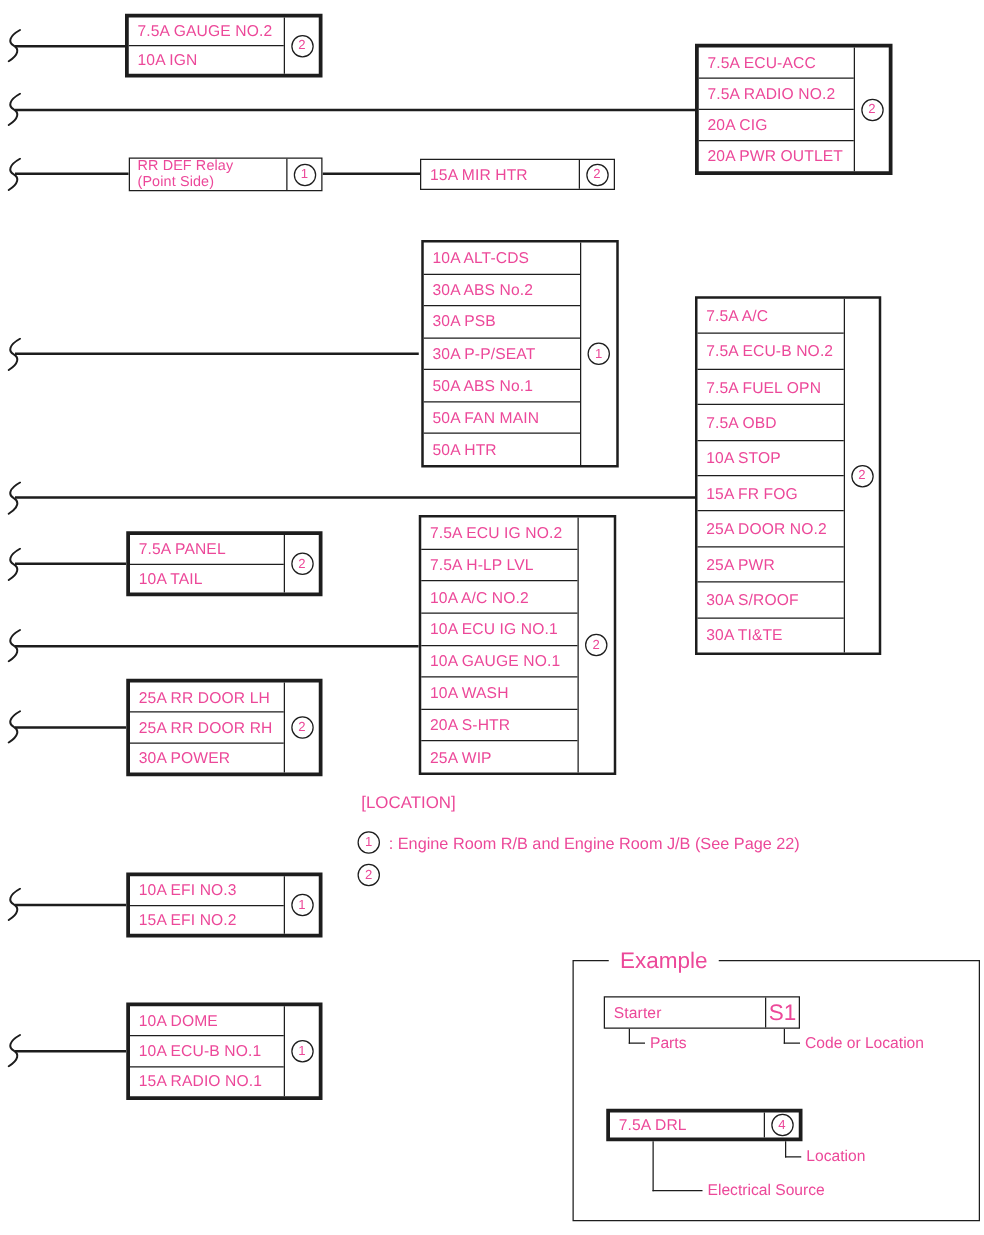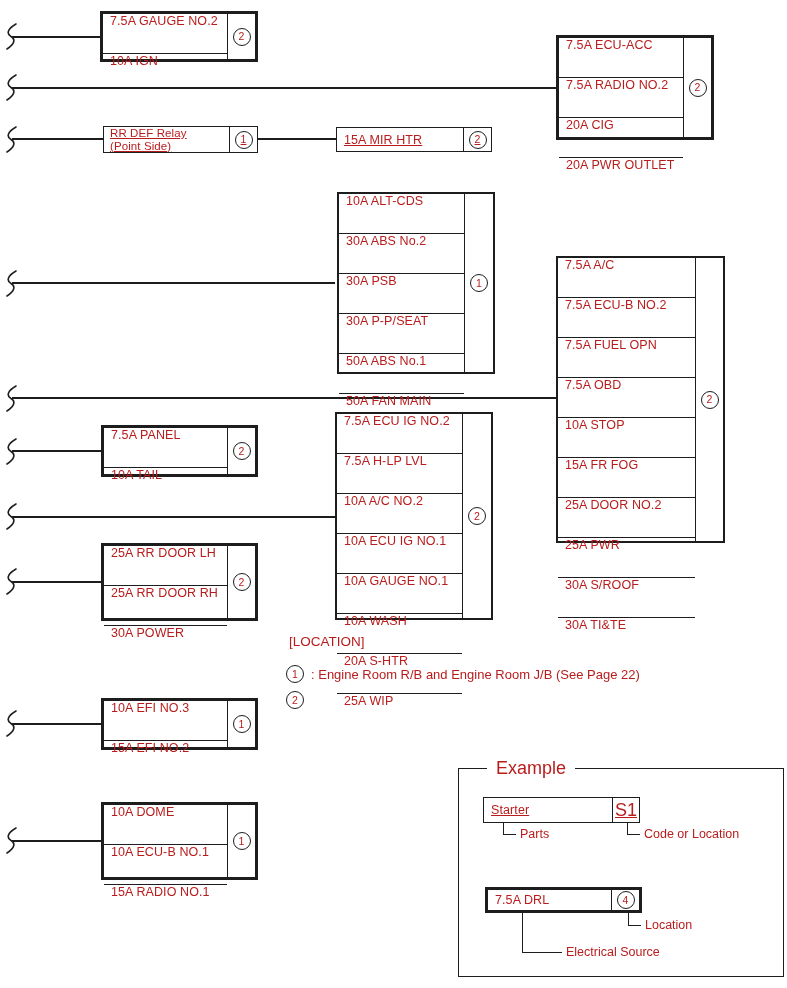--- a/index.html
+++ b/index.html
@@ -1,26 +1,26 @@
 <!DOCTYPE html>
 <html><head>
 <meta charset="utf-8">
 <style>
   html,body{margin:0;padding:0;background:#ffffff;}
   #page{
     position:relative;width:787px;height:988px;background:#ffffff;
-    font-family:"Liberation Sans", sans-serif;color:#b91c1c;overflow:hidden;
+    font-family:"Liberation Sans", sans-serif;color:#ec4899;overflow:hidden;
   }
   
   .fusebox{position:absolute;display:flex;background:#fff;border:2.2px solid #1d1d1d;box-sizing:border-box;}
   .fusebox.thick{border-width:3px;}
-  .fusebox.thin{border-width:1.4px;text-decoration:underline;}
+  .fusebox.thin{border-width:1.4px;}
   .fb-rows{flex:1;display:flex;flex-direction:column;min-width:0;}
   .fb-row{flex:1;display:flex;align-items:center;padding-left:7px;font-size:12.5px;letter-spacing:.1px;white-space:nowrap;}
-  .fb-row + .fb-row{border-top:1.5px solid #1d1d1d;margin-top:25px;}
+  .fb-row + .fb-row{border-top:1.5px solid #1d1d1d;}
   .fb-num{width:27px;border-left:1.5px solid #1d1d1d;display:flex;align-items:center;justify-content:center;}
   .circ{width:16px;height:16px;border:1.3px solid #1d1d1d;border-radius:50%;display:inline-flex;align-items:center;justify-content:center;font-size:10.5px;line-height:1;flex:none;background:#fff;}
   .twoline{font-size:11.5px;line-height:12.5px;display:block;}
   
   .wire{position:absolute;height:1.5px;background:#1d1d1d;}
   .vline{position:absolute;width:1.4px;background:#1d1d1d;}
   .hline{position:absolute;height:1.4px;background:#1d1d1d;}
   .squig{position:absolute;width:16px;height:27px;}
   .squig path{stroke:#1d1d1d;stroke-width:1.6;fill:none;stroke-linecap:round;}
   
@@ -160,21 +160,21 @@
         </div>
       <div class="fb-row">
           <span>50A HTR</span>
         </div>
     </div>
     <div class="fb-num" style="width:28px">
         <span class="circ">1</span>
       </div>
   </div>
 
-  <div class="fusebox" style="left:556px;top:256px;width:169px;height:287px">
+  <div class="fusebox" style="left:556px;top:237px;width:149px;height:287px">
     <div class="fb-rows">
       <div class="fb-row">
           <span>7.5A A/C</span>
         </div>
       <div class="fb-row">
           <span>7.5A ECU-B NO.2</span>
         </div>
       <div class="fb-row">
           <span>7.5A FUEL OPN</span>
         </div>

